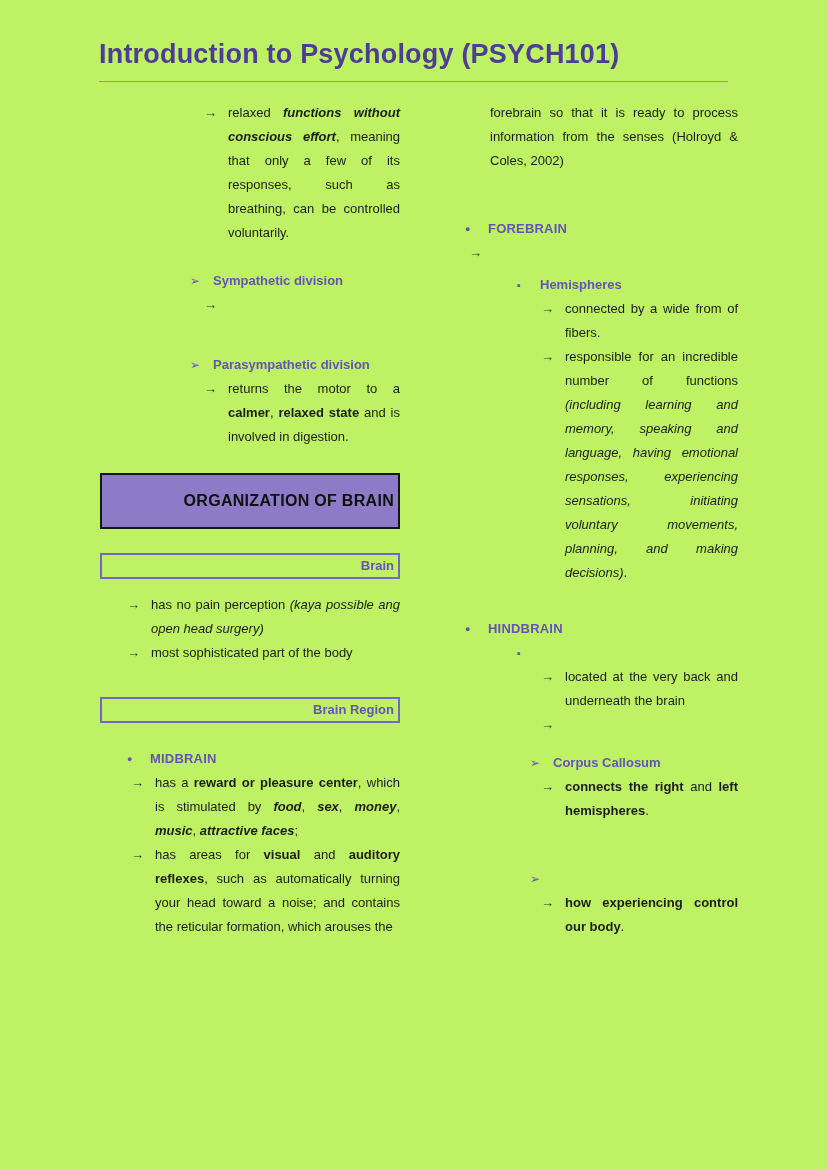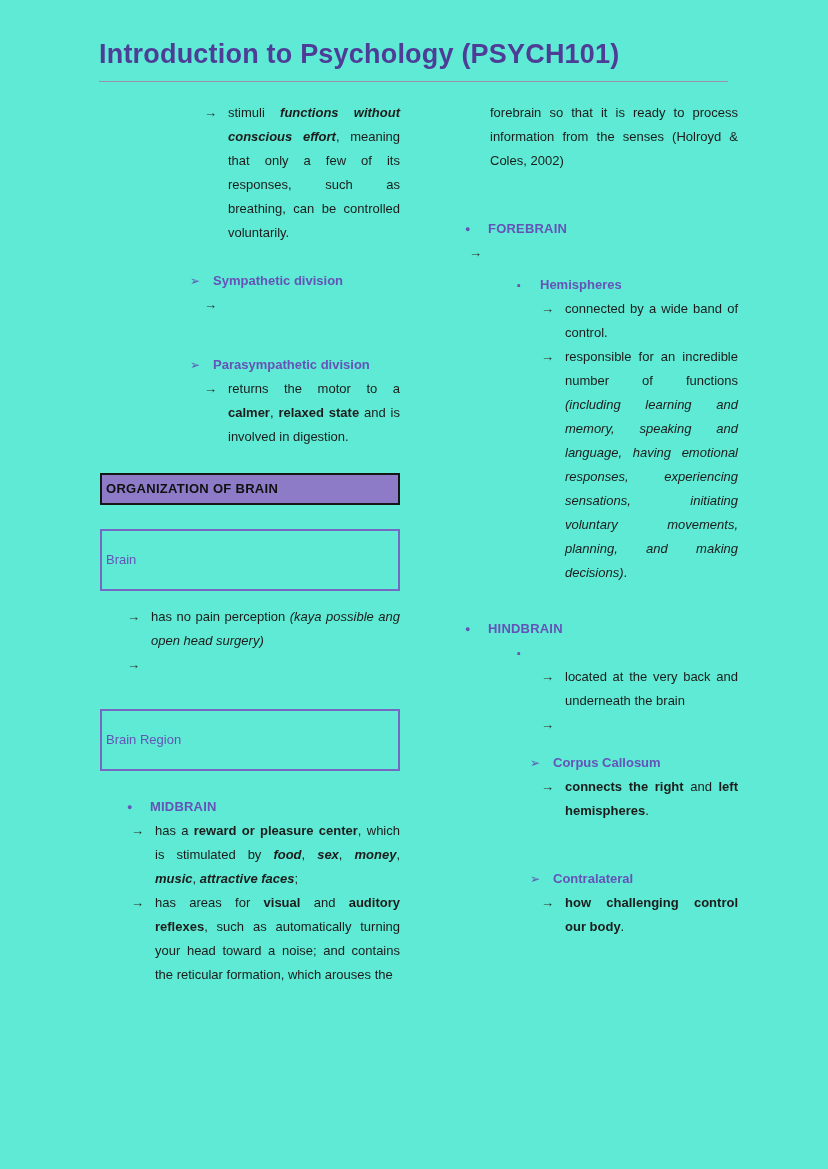--- a/index.html
+++ b/index.html
@@ -1,19 +1,19 @@
 <!DOCTYPE html>
 <html style="--title: #4e3d96; --heading: #6553b8; --text: #1c1c1c; --marker: #2a2a2a; --box-fill: #8d7bc7; --box-border: #161616; --outline-border: #7668c2; --rule: #9b93a9;"><head>
 <meta charset="utf-8">
 <style>
   * { margin: 0; padding: 0; box-sizing: border-box; }
   html, body { background: #ffffff; }
   body { width: 828px; height: 1169px; overflow: hidden; }
   .page {
-    width: 828px; height: 1169px; background: #5eead4;
+    width: 828px; height: 1169px; background: #bef264;
     font-family: "Liberation Sans", "DejaVu Sans", sans-serif;
     color: var(--text, #1c1c1c);
     position: relative;
   }
   .title {
     padding: 38px 100px 0 99px;
     font-size: 27px; line-height: 32px; font-weight: 700;
     color: var(--title, #4e3d96);
     letter-spacing: 0.2px;
   }
@@ -59,49 +59,49 @@
   .g8  { margin-top: 8px; }
   .g14 { margin-top: 14px; }
   .g24 { margin-top: 24px; }
   .g32 { margin-top: 32px; }
   .g36 { margin-top: 36px; }
   .g44 { margin-top: 44px; }
 
   .fill-box {
     background: var(--box-fill, #8d7bc7);
     border: 2px solid var(--box-border, #161616);
-    text-align: left;
-    padding: 6px 4px;
-    font-size: 13px; font-weight: 700; line-height: 16px;
+    text-align: right;
+    padding: 18px 4px;
+    font-size: 16px; font-weight: 700; line-height: 16px;
     color: #101010;
     letter-spacing: 0.3px;
   }
   .line-box {
     border: 2px solid var(--outline-border, #7668c2);
-    text-align: left;
-    padding: 20px 4px;
-    font-size: 13px; font-weight: 400; line-height: 18px;
+    text-align: right;
+    padding: 2px 4px;
+    font-size: 13px; font-weight: 700; line-height: 18px;
     color: var(--heading, #6553b8);
   }
 </style>
 </head>
 <body>
 
 <div class="page">
 
   <h1 class="title">Introduction to Psychology (PSYCH101)</h1>
   <div class="rule"></div>
 
   <div class="columns">
 
     <section class="col left">
 
       <div class="row li-a">
         <span class="mk arrow">→</span>
-        <div class="txt"><span>stimuli </span><span class="b i">functions without conscious effort</span><span>, meaning that only a few of its responses, such as breathing, can be controlled voluntarily.</span></div>
+        <div class="txt"><span>relaxed </span><span class="b i">functions without conscious effort</span><span>, meaning that only a few of its responses, such as breathing, can be controlled voluntarily.</span></div>
       </div>
 
       <div class="row lh-div g24">
         <span class="mk chev">➢</span>
         <div class="h2">Sympathetic division</div>
       </div>
       <div class="row li-a">
         <span class="mk arrow">→</span>
       </div>
 
@@ -121,20 +121,21 @@
       <div class="line-box g24">
         <span>Brain</span>
       </div>
 
       <div class="row li-b g14">
         <span class="mk arrow">→</span>
         <div class="txt"><span>has no pain perception </span><span class="i">(kaya possible ang open head surgery)</span></div>
       </div>
       <div class="row li-b">
         <span class="mk arrow">→</span>
+        <div class="txt"><span>most sophisticated part of the body</span></div>
       </div>
 
       <div class="line-box g32">
         <span>Brain Region</span>
       </div>
 
       <div class="row lh-bullet-l g24">
         <span class="mk bullet">●</span>
         <div class="h2 caps">MIDBRAIN</div>
       </div>
@@ -162,21 +163,21 @@
       <div class="row ri-a">
         <span class="mk arrow">→</span>
       </div>
 
       <div class="row rh-square g8">
         <span class="mk square">▪</span>
         <div class="h2">Hemispheres</div>
       </div>
       <div class="row ri-b">
         <span class="mk arrow">→</span>
-        <div class="txt"><span>connected by a wide band of control.</span></div>
+        <div class="txt"><span>connected by a wide from of fibers.</span></div>
       </div>
       <div class="row ri-b">
         <span class="mk arrow">→</span>
         <div class="txt"><span>responsible for an incredible number of functions </span><span class="i">(including learning and memory, speaking and language, having emotional responses, experiencing sensations, initiating voluntary movements, planning, and making decisions)</span><span>.</span></div>
       </div>
 
       <div class="row rh-bullet g32">
         <span class="mk bullet">●</span>
         <div class="h2 caps">HINDBRAIN</div>
       </div>
@@ -195,22 +196,21 @@
         <span class="mk chev">➢</span>
         <div class="h2">Corpus Callosum</div>
       </div>
       <div class="row ri-b">
         <span class="mk arrow">→</span>
         <div class="txt"><span class="b">connects the right</span><span> and </span><span class="b">left hemispheres</span><span>.</span></div>
       </div>
 
       <div class="row rh-chev g44">
         <span class="mk chev">➢</span>
-        <div class="h2">Contralateral</div>
-      </div>
-      <div class="row ri-b">
-        <span class="mk arrow">→</span>
-        <div class="txt"><span class="b">how challenging control our body</span><span>.</span></div>
+      </div>
+      <div class="row ri-b">
+        <span class="mk arrow">→</span>
+        <div class="txt"><span class="b">how experiencing control our body</span><span>.</span></div>
       </div>
 
     </section>
   </div>
 </div>
 
 </body></html>

